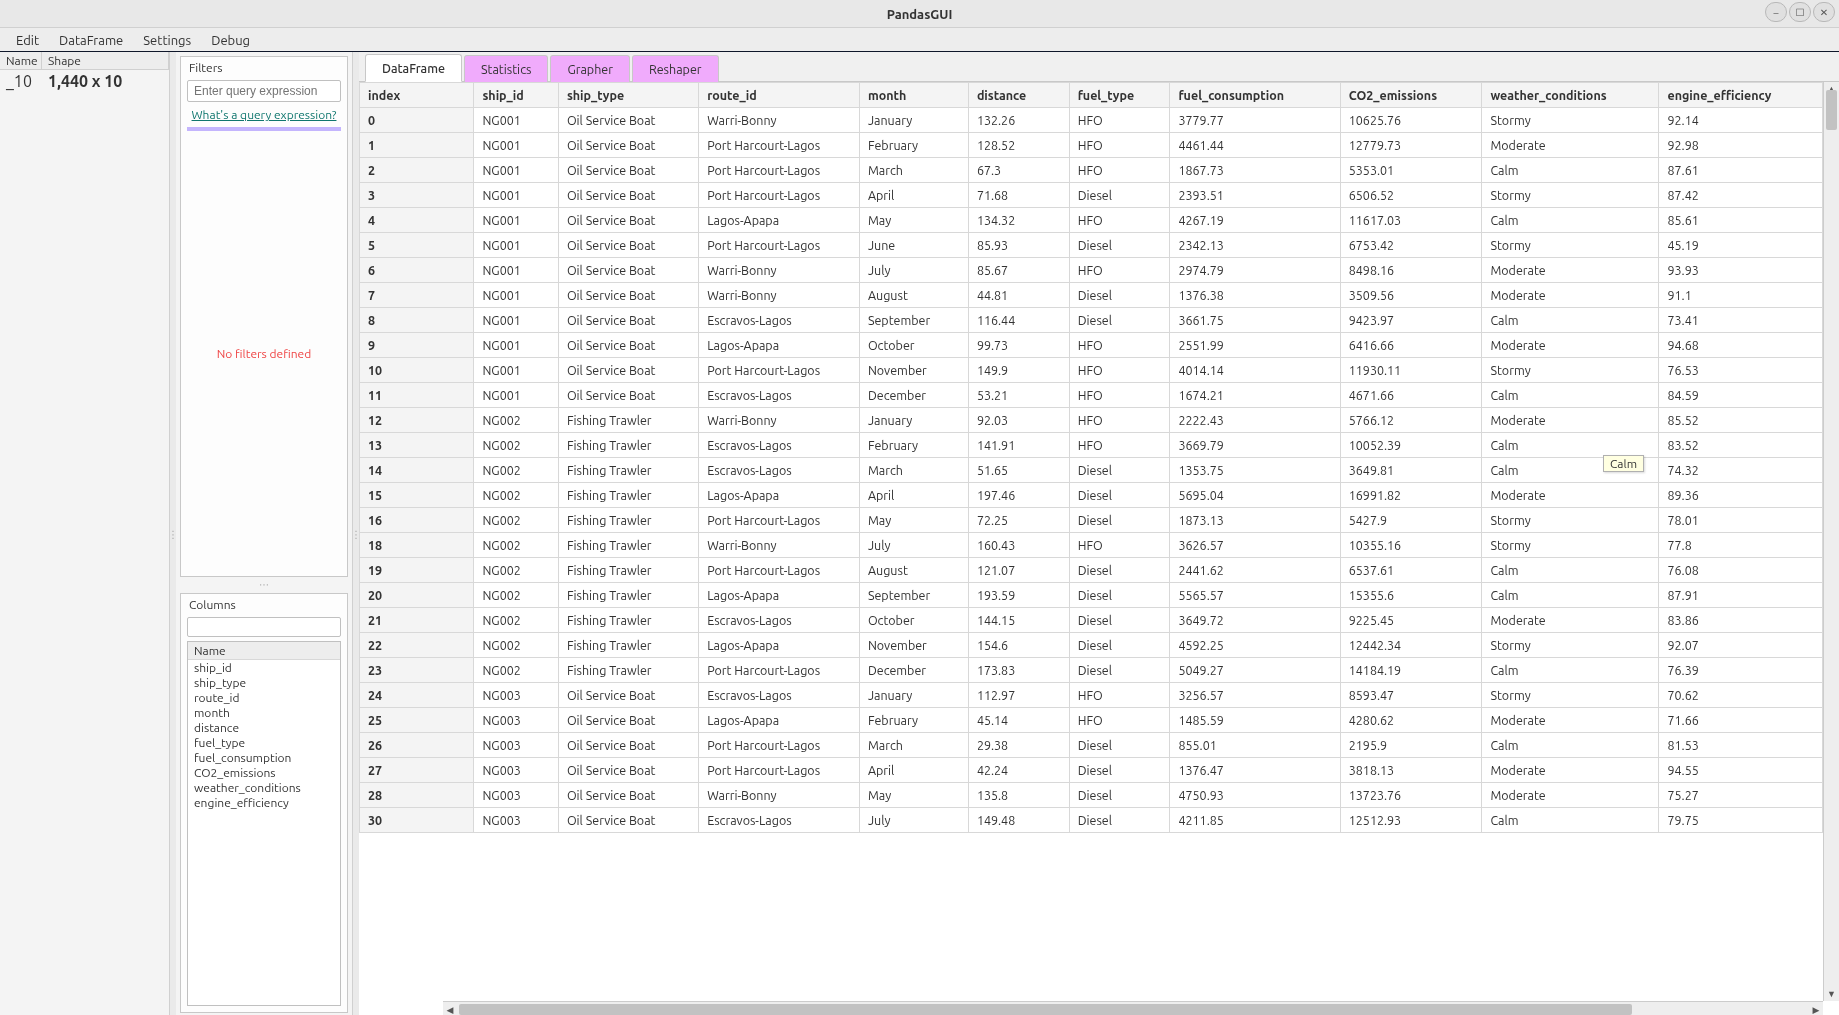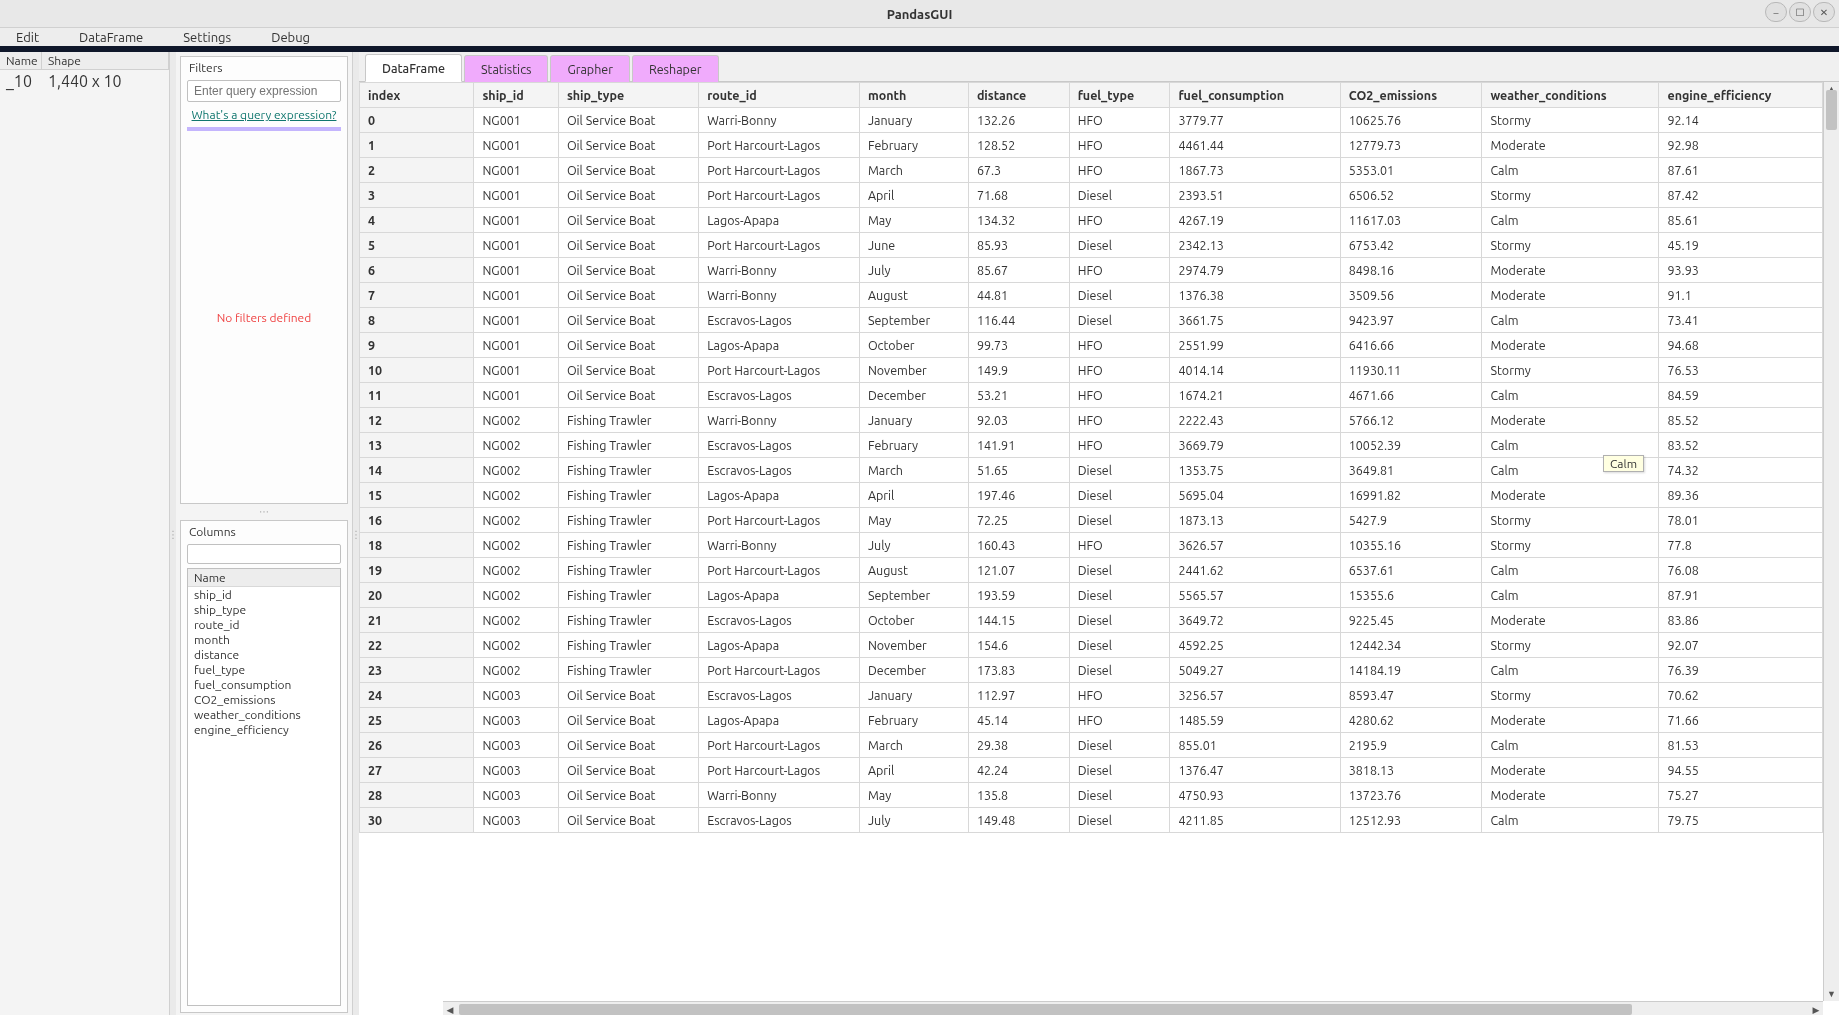--- a/index.html
+++ b/index.html
@@ -44,25 +44,24 @@
     align-items: center;
     justify-content: center;
     font-size: 10px;
     cursor: pointer;
     color: #555;
   }
   
   .menubar {
     height: 24px;
     background: #ededed;
-    border-bottom: 6px solid #0f172a;
+    border-bottom: 1px solid #0f172a;
     display: flex;
     align-items: center;
     padding-left: 6px;
-    gap: 20px;
   }
   .menubar span {
     padding: 3px 10px;
     cursor: pointer;
   }
   
   .main {
     display: flex;
     height: calc(100% - 50px);
   }
@@ -85,38 +84,38 @@
   }
   .dflist-header .col-name { width: 42px; }
   .dflist-header .col-shape { flex: 1; }
   .dflist-row {
     display: flex;
     font-size: 16px;
     padding: 1px 0;
   }
   .dflist-row div { padding: 1px 6px; }
   .dflist-row .col-name { width: 42px; }
-  .dflist-row .col-shape { flex: 1; }
+  .dflist-row .col-shape { flex: 1; font-weight: bold; }
 
   .mid-col {
     width: 177px;
     background: #f4f4f4;
     border-right: 1px solid #d0d0d0;
     display: flex;
     flex-direction: column;
     position: relative;
   }
   .panel {
     border: 1px solid #c8c8c8;
     margin: 4px;
     background: #fdfdfd;
     display: flex;
     flex-direction: column;
   }
-  .panel-filters { flex: 0 0 auto; height: 448px; }
+  .panel-filters { flex: 0 0 auto; height: 521px; }
   .panel-title {
     padding: 4px 8px;
     font-size: 12px;
   }
   .filter-input {
     margin: 2px 6px;
     padding: 3px 6px;
     border: 1px solid #c0c0c0;
     border-radius: 2px;
     font-size: 12px;

